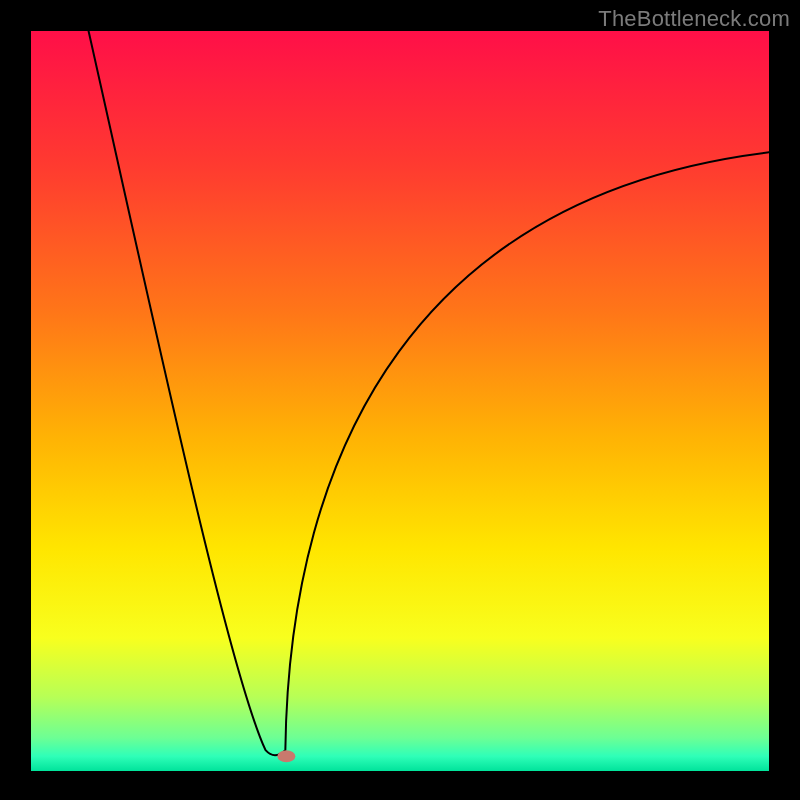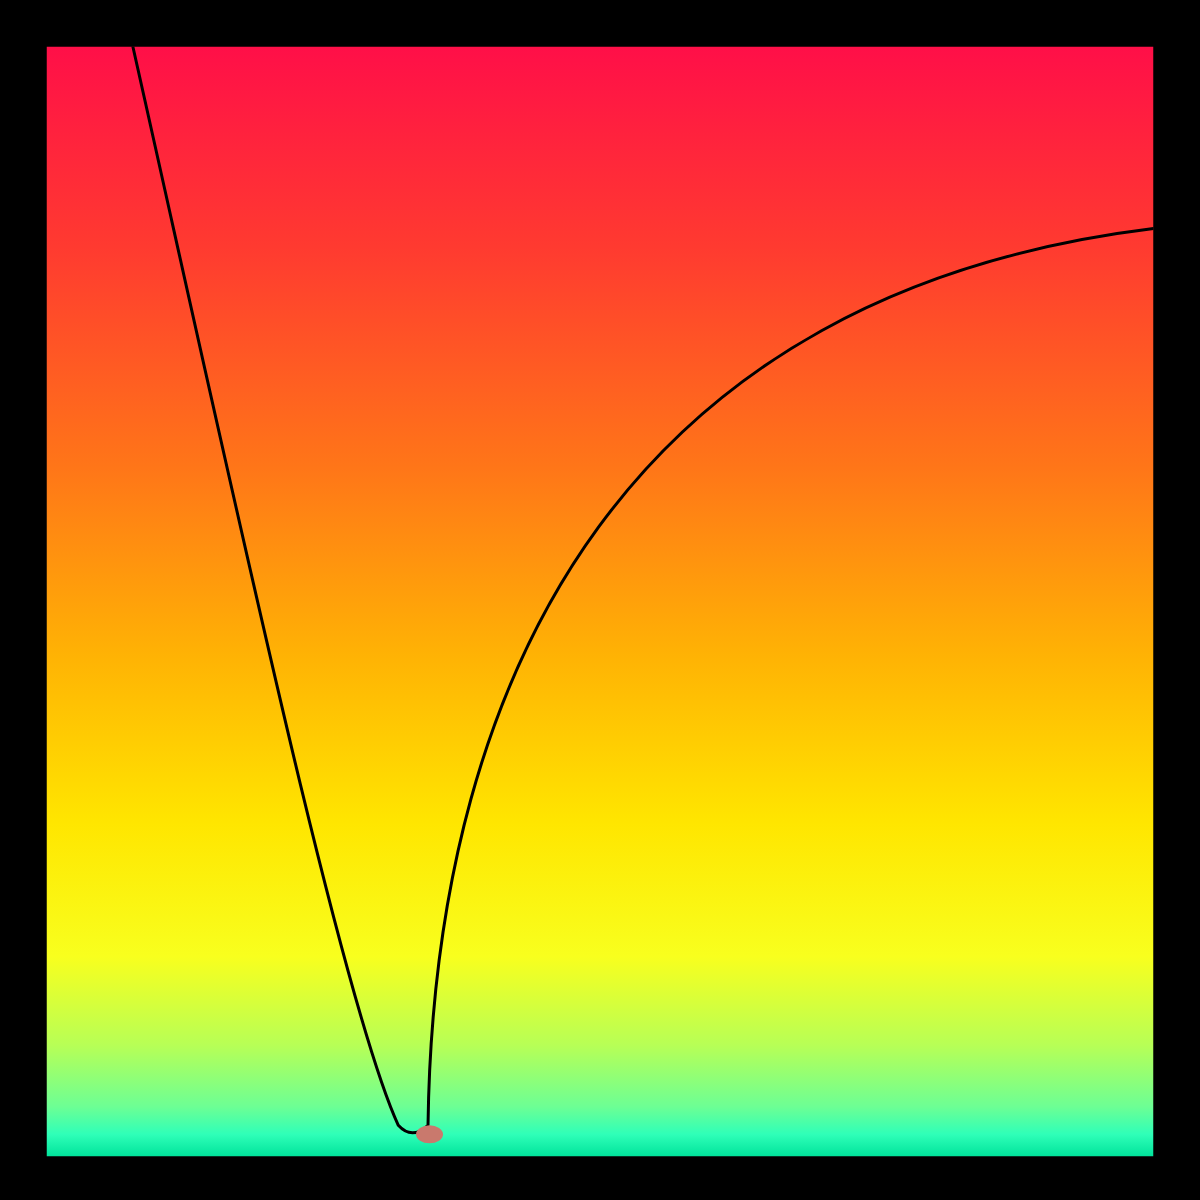--- a/index.html
+++ b/index.html
@@ -34,20 +34,21 @@
     width: 738px;
     height: 740px;
   }
   svg { display: block; }
 </style>
 </head>
 <body>
 
 <div class="frame">
 
+  <div class="watermark">TheBottleneck.com</div>
 
   <svg class="plot" viewBox="0 0 738 740" preserveAspectRatio="none">
     <defs>
       <linearGradient id="bg-grad" x1="0" y1="0" x2="0" y2="1">
           <stop offset="0%" stop-color="#ff0f48"></stop>
           <stop offset="18%" stop-color="#ff3a30"></stop>
           <stop offset="38%" stop-color="#ff7618"></stop>
           <stop offset="55.00000000000001%" stop-color="#ffb304"></stop>
           <stop offset="70%" stop-color="#ffe600"></stop>
           <stop offset="82%" stop-color="#f8ff1e"></stop>

